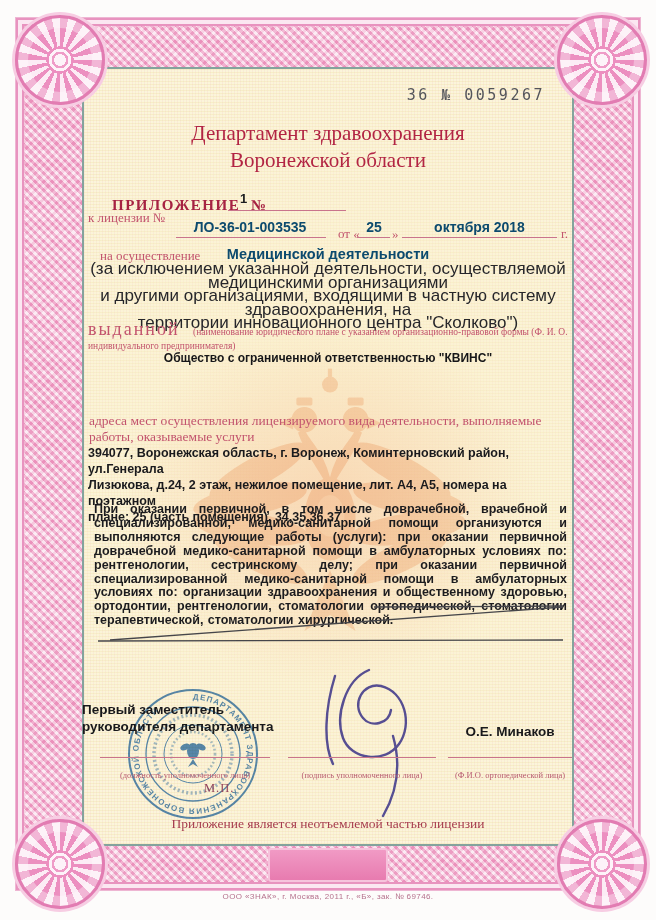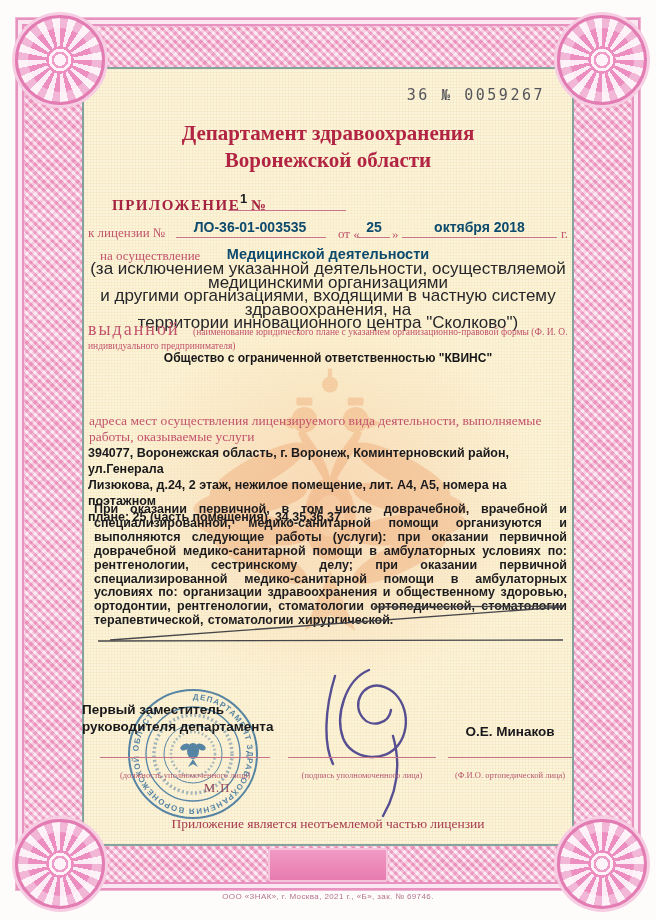--- a/index.html
+++ b/index.html
@@ -29,21 +29,21 @@
     border:3px solid #e27cb2;
     box-shadow:0 0 0 3px #f7cde3, inset 0 0 0 10px rgba(255,255,255,.35);}
   .band-panel{position:absolute;left:268px;top:848px;width:120px;height:34px;border-radius:3px;
     background:linear-gradient(#f19cc6,#e779ae);box-shadow:inset 0 0 0 2px #f6c3dc;}
   
   .abs{position:absolute;}
   .preline{white-space:pre-line;}
   .serial{left:340px;top:86px;width:205px;text-align:right;
     font-family:"DejaVu Sans Mono",monospace;font-size:15px;letter-spacing:2.5px;color:#54555b;}
   .title{left:82px;top:120px;width:492px;text-align:center;font-family:"Liberation Serif",serif;
-    font-weight:bold;font-size:21px;line-height:27px;color:#b22443;}
+    font-weight:normal;font-size:21px;line-height:27px;color:#b22443;}
   .annex-label{left:112px;top:197px;font-family:"Liberation Serif",serif;font-weight:bold;
     font-size:15px;letter-spacing:1.5px;color:#a62242;}
   .annex-number{left:240px;top:191px;font-weight:bold;font-size:13px;color:#1c1c1f;}
   .fline{position:absolute;height:0;border-bottom:1px solid #c9748b;}
   .lbl{font-family:"Liberation Serif",serif;font-size:13px;color:#c2536d;}
   .val{font-weight:bold;font-size:14px;color:#0c4a6e;text-align:center;}
   .exception{left:89px;top:262px;width:478px;text-align:center;font-size:17px;line-height:13.5px;color:#26262a;}
   .issued{left:88px;top:324px;width:484px;line-height:11px;}
   .issued .ilabel{font-family:"Liberation Serif",serif;font-size:18px;letter-spacing:2px;color:#c2536d;}
   .issued .icap{font-family:"Liberation Serif",serif;font-size:9.5px;color:#c2536d;}
@@ -107,21 +107,21 @@
 
   <div class="abs serial">36 № 0059267</div>
 
   <div class="abs title preline">Департамент здравоохранения
 Воронежской области</div>
 
   <div class="abs annex-label"><span>ПРИЛОЖЕНИЕ</span>&nbsp;&nbsp;<span>№</span></div>
   <div class="abs annex-number">1</div>
   <div class="fline" style="left:228px;top:210px;width:118px;"></div>
 
-  <div class="abs lbl" style="left:88px;top:225px;">к лицензии №</div>
+  <div class="abs lbl" style="left:88px;top:210px;">к лицензии №</div>
   <div class="abs val" style="left:176px;top:219px;width:148px;">ЛО-36-01-003535</div>
   <div class="fline" style="left:176px;top:237px;width:150px;"></div>
   <div class="abs lbl" style="left:338px;top:226px;font-family:Liberation Serif, serif;">от «</div>
   <div class="abs val" style="left:360px;top:219px;width:28px;">25</div>
   <div class="fline" style="left:357px;top:237px;width:33px;"></div>
   <div class="abs lbl" style="left:392px;top:226px;">»</div>
   <div class="abs val" style="left:402px;top:219px;width:155px;">октября 2018</div>
   <div class="fline" style="left:402px;top:237px;width:155px;"></div>
   <div class="abs lbl" style="left:561px;top:226px;">г.</div>
 
@@ -184,15 +184,15 @@
 
   <div class="abs pos-title preline">Первый заместитель
 руководителя департамента</div>
   <div class="abs fio">О.Е. Минаков</div>
   <div class="capfield" style="left:100px;width:170px;">(должность уполномоченного лица)</div>
   <div class="capfield" style="left:288px;width:148px;">(подпись уполномоченного лица)</div>
   <div class="capfield" style="left:448px;width:124px;">(Ф.И.О. ортопедической лица)</div>
   <div class="abs seal-mark">М.П.</div>
 
   <div class="abs note">Приложение является неотъемлемой частью лицензии</div>
-  <div class="abs imprint">ООО «ЗНАК», г. Москва, 2021 г., «Б», зак. № 69746.</div>
+  <div class="abs imprint">ООО «ЗНАК», г. Москва, 2011 г., «Б», зак. № 69746.</div>
 
 </div>
 
 </body></html>

